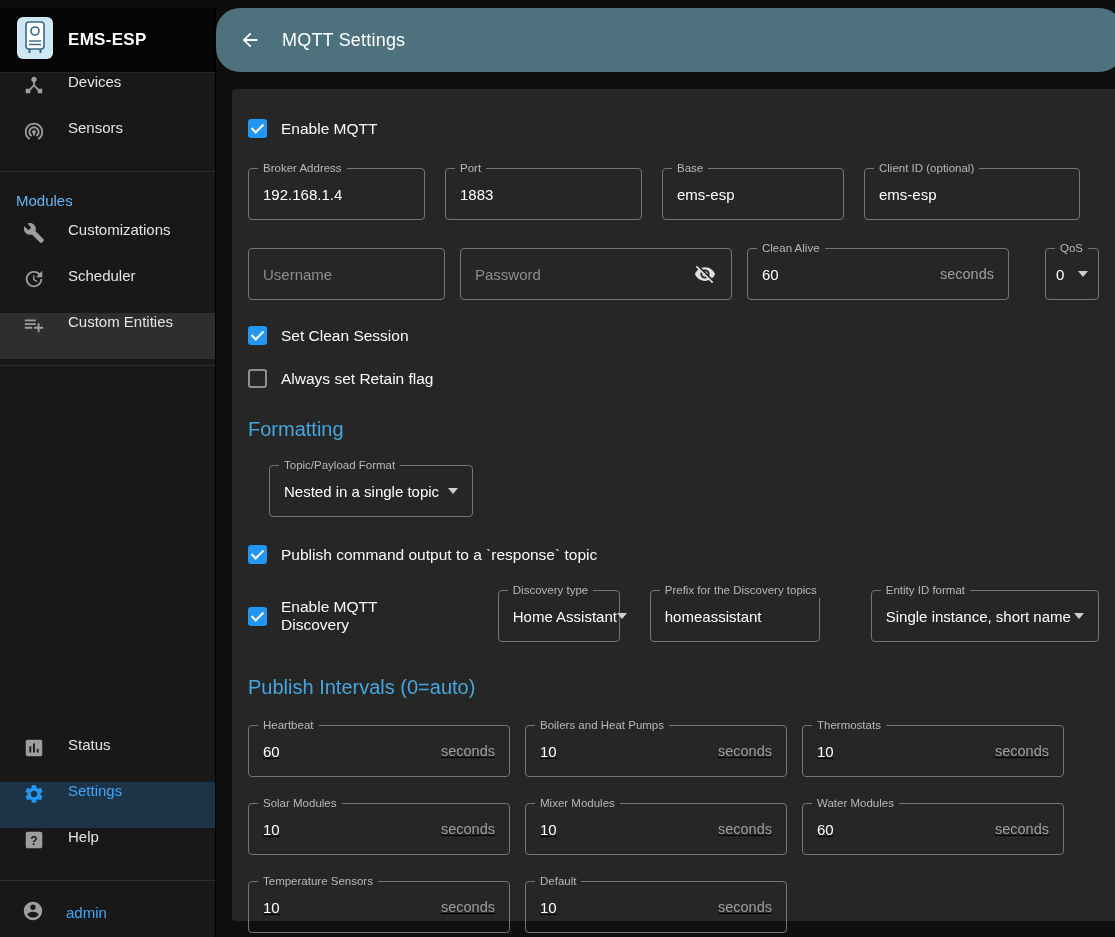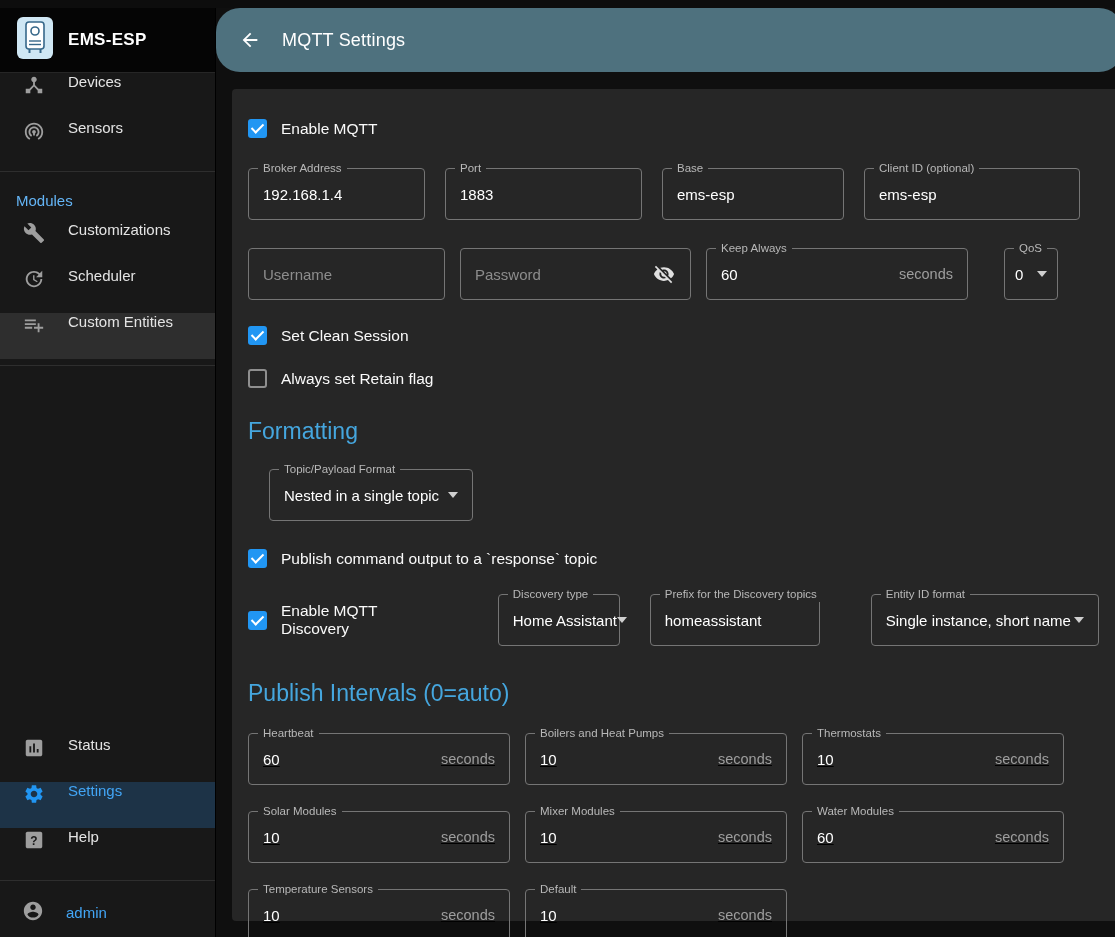--- a/index.html
+++ b/index.html
@@ -52,21 +52,21 @@
   .eye svg { fill:#e0e0e0; }
   .ofield.select { cursor:pointer;margin-left:21px; }
 
   .frow { display:flex; gap:20px; }
   .frow2 { display:flex; gap:15px; }
   .mt26 { margin-top:26px; }
   .mt28 { margin-top:28px; }
   .mt30 { margin-top:30px; }
   .mt24 { margin-top:24px; }
 
-  .sect-h { color:#45a6de; font-size:23px; font-weight:500; }
+  .sect-h { color:#45a6de; font-size:20px; font-weight:500; }
 
   .disc-row { display:flex; align-items:center; gap:30px; }
   .disc-row .cbrow { min-width:196px; }
 
   .ivgrid { display:grid; grid-template-columns:262px 262px 262px; column-gap:15px; row-gap:26px;text-decoration:underline; }
 </style>
 </head>
 <body>
 
 <div class="screen">
@@ -207,30 +207,30 @@
           <div class="ofield" style="width:216px">
             <span class="olabel">Client ID (optional)</span>
             <input value="ems-esp" style="">
           </div>
         </div>
 
         <div class="frow2 mt28">
           <div class="ofield" style="width:197px">
             <input placeholder="Username" style="">
           </div>
-          <div class="ofield" style="width:231px">
+          <div class="ofield" style="width:272px">
             <input type="password" placeholder="Password" style="">
             <span class="eye">
               <svg width="22" height="22" viewBox="0 0 24 24">
                   <path d="M12 7c2.76 0 5 2.24 5 5 0 .65-.13 1.26-.36 1.83l2.92 2.92c1.51-1.26 2.7-2.89 3.43-4.75-1.73-4.39-6-7.5-11-7.5-1.4 0-2.74.25-3.98.7l2.16 2.16C10.74 7.13 11.35 7 12 7zM2 4.27l2.28 2.28.46.46C3.08 8.3 1.78 10.02 1 12c1.73 4.39 6 7.5 11 7.5 1.55 0 3.03-.3 4.38-.84l.42.42L19.73 22 21 20.73 3.27 3 2 4.27zM7.53 9.8l1.55 1.55c-.05.21-.08.43-.08.65 0 1.66 1.34 3 3 3 .22 0 .44-.03.65-.08l1.55 1.55c-.67.33-1.41.53-2.2.53-2.76 0-5-2.24-5-5 0-.79.2-1.53.53-2.2zm4.31-.78l3.15 3.15.02-.16c0-1.66-1.34-3-3-3l-.17.01z"></path>
                 </svg>
             </span>
           </div>
           <div class="ofield" style="width:262px">
-            <span class="olabel">Keep Always</span>
+            <span class="olabel">Clean Alive</span>
             <input value="60" style="">
             <span class="suffix">seconds</span>
           </div>
           <div class="ofield select" style="width:54px; padding:0 10px;">
             <span class="olabel">QoS</span>
             <span class="oval">0</span>
             <span class="ddarrow"></span>
           </div>
         </div>
 

